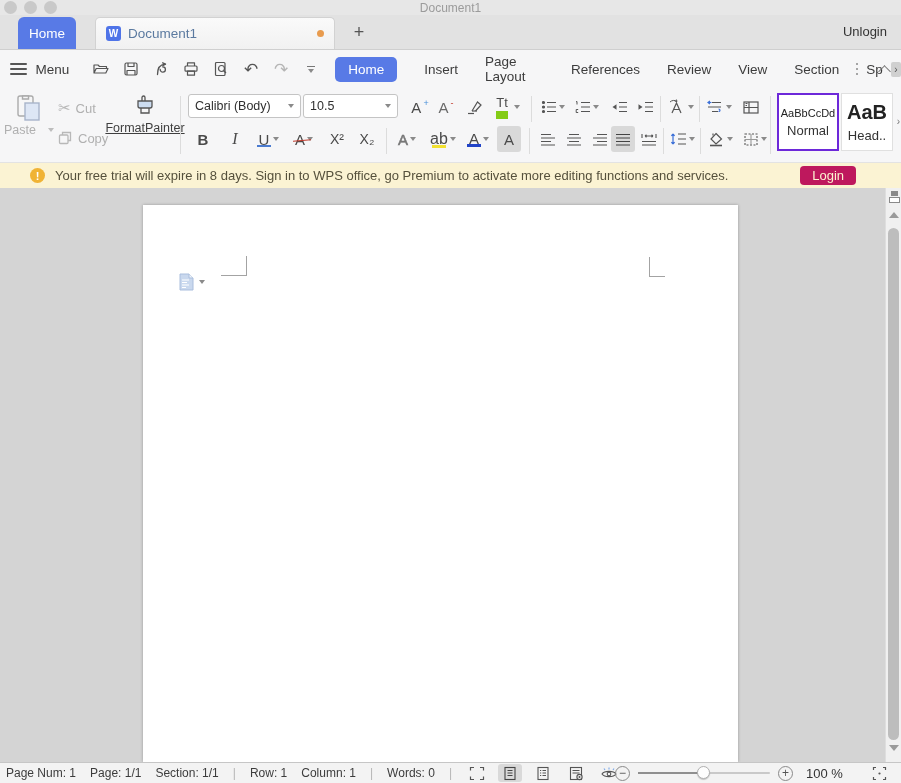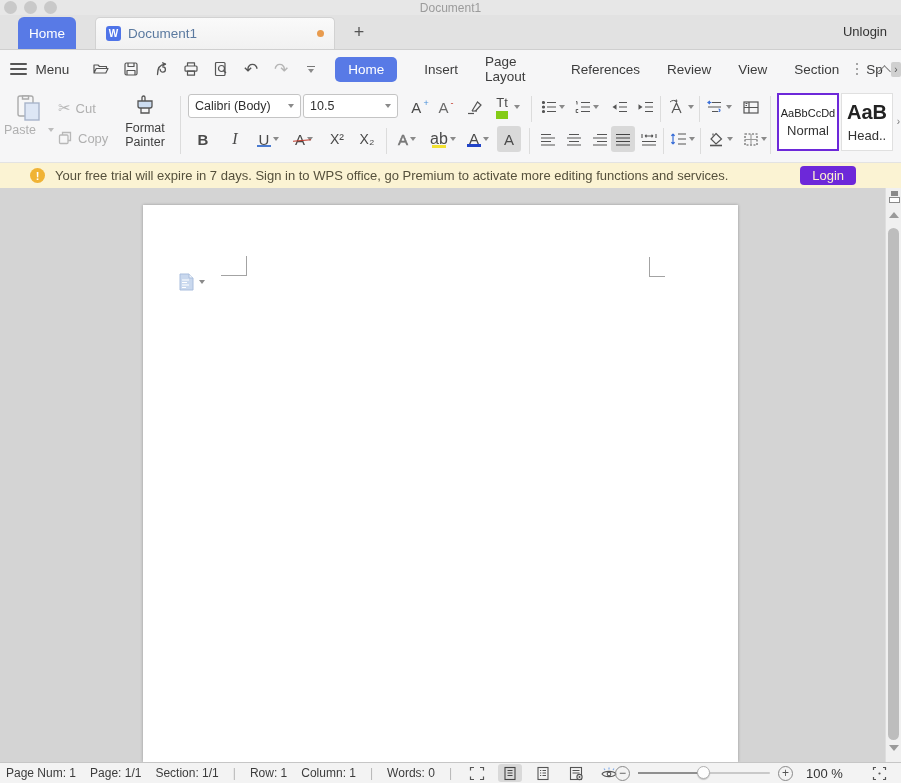--- a/index.html
+++ b/index.html
@@ -77,21 +77,21 @@
   .st-preview { font-size:11px; color:#222; }
   .st-preview.big { font-size:20px; font-weight:bold; }
   .st-name { font-size:13px; color:#333; margin-top:4px; }
   .styles-more { position:absolute; right:1px; top:28px; font-size:10px; color:#777; }
 
   
   .banner { height:25px; background:#fbf3d3; display:flex; align-items:center; }
   .warn { width:15px; height:15px; border-radius:50%; background:#f0b335; color:#fff; font-size:11px; font-weight:bold;
     display:flex; align-items:center; justify-content:center; margin-left:30px; }
   .banner-msg { margin-left:10px; font-size:13px; color:#55503c; }
-  .login-btn { margin-left:auto; margin-right:45px; background:#6d28d9; color:#fdf2d0; font-size:13px;
+  .login-btn { margin-left:auto; margin-right:45px; background:#be185d; color:#fdf2d0; font-size:13px;
     padding:2px 12px; border-radius:4px;text-align:center; }
 
   
   .workspace { position:relative; height:574px; background:#d4d4d4; }
   .page { position:absolute; left:143px; top:17px; width:595px; height:557px; background:#fff;
     box-shadow:0 0 3px rgba(0,0,0,.28); }
   .mark-tl { position:absolute; left:78px; top:51px; width:26px; height:20px;
     border-right:1px solid #a3a3a3; border-bottom:1px solid #a3a3a3; }
   .mark-tr { position:absolute; left:506px; top:52px; width:16px; height:20px;
     border-left:1px solid #a3a3a3; border-bottom:1px solid #a3a3a3; }
@@ -239,21 +239,21 @@
           <path d="M5.5 5 V2.5 h8 v8 H11"></path>
         </svg>
       <span>Copy</span>
     </div>
     <div class="bigbtn" style="left:116px; top:5px; width:58px;">
       <svg width="26" height="28" viewBox="0 0 26 28" fill="none" stroke="#555" stroke-width="1.3">
         <path d="M10 8 V4.5 a1.5 1.5 0 0 1 3 0 V8"></path>
         <path d="M6 8 h14 v5 a2 2 0 0 1 -2 2 h-10 a2 2 0 0 1 -2 -2 z" fill="#ccdcf0"></path>
         <path d="M9 15 v5 h8 v-5"></path>
       </svg>
-      <span class="btn-label en" style="flex-direction:column; gap:0; line-height:1.15;">
+      <span class="btn-label en" style="flex-direction:row; gap:0; line-height:1.15;text-decoration:underline;">
         <span>Format</span>
           <span>Painter</span>
       </span>
     </div>
     <div class="vdiv" style="left:180px;"></div>
 
     <div class="combo" style="left:188px; width:113px;">
       <span>Calibri (Body)</span>
         <span class="caret"></span>
     </div>
@@ -442,21 +442,21 @@
     </div>
     <div class="styles-card" style="left:841px; width:52px;">
       <span class="st-preview big">AaB</span>
       <span class="st-name">Head..</span>
     </div>
     <div class="styles-more">›</div>
   </div>
 
   <div class="banner">
     <span class="warn">!</span>
-    <span class="banner-msg">Your free trial will expire in 7 days. Sign in to WPS office, go Premium to activate more editing functions and services.</span>
+    <span class="banner-msg">Your free trial will expire in 8 days. Sign in to WPS office, go Premium to activate more editing functions and services.</span>
     <span class="login-btn">Login</span>
   </div>
 
   <div class="workspace">
     <div class="page">
       <div class="mark-tl"></div>
       <div class="mark-tr"></div>
       <div class="doc-widget">
         <svg width="15" height="18" viewBox="0 0 15 18">
           <path d="M1 1 h9 l4 4 v12 h-13 z" fill="#c9d8ee" stroke="#aabedd" stroke-width="1"></path>

